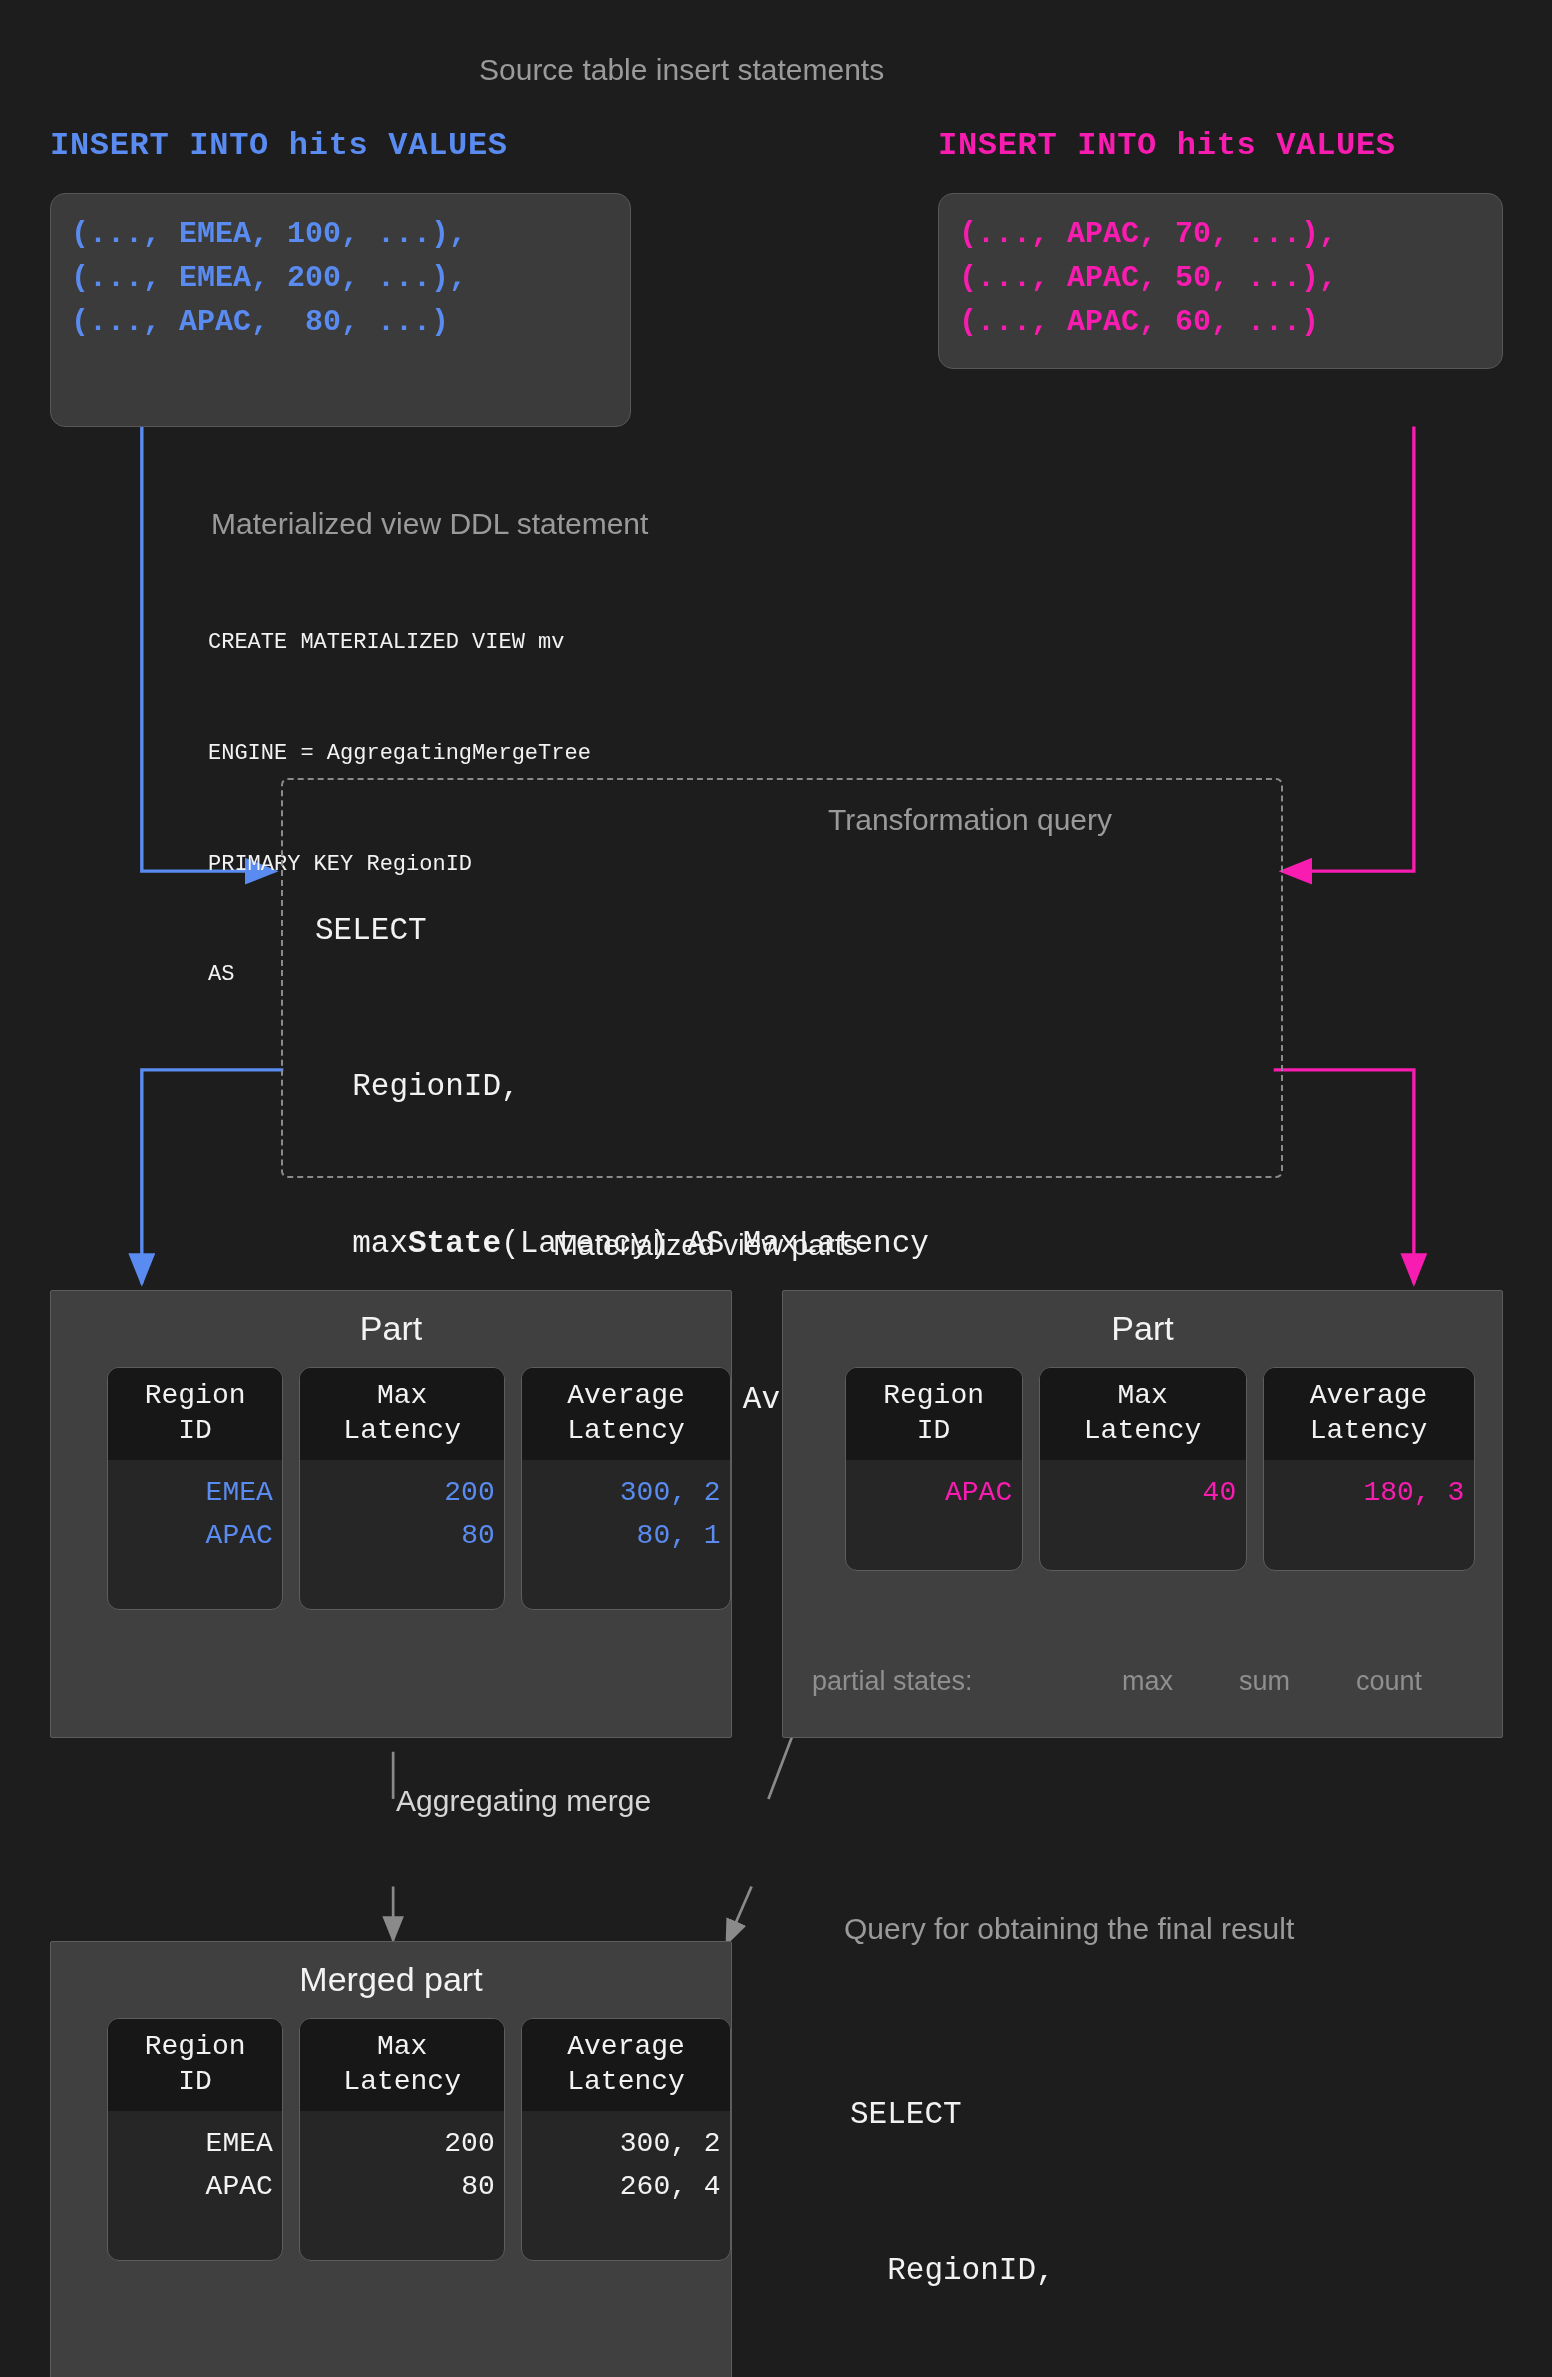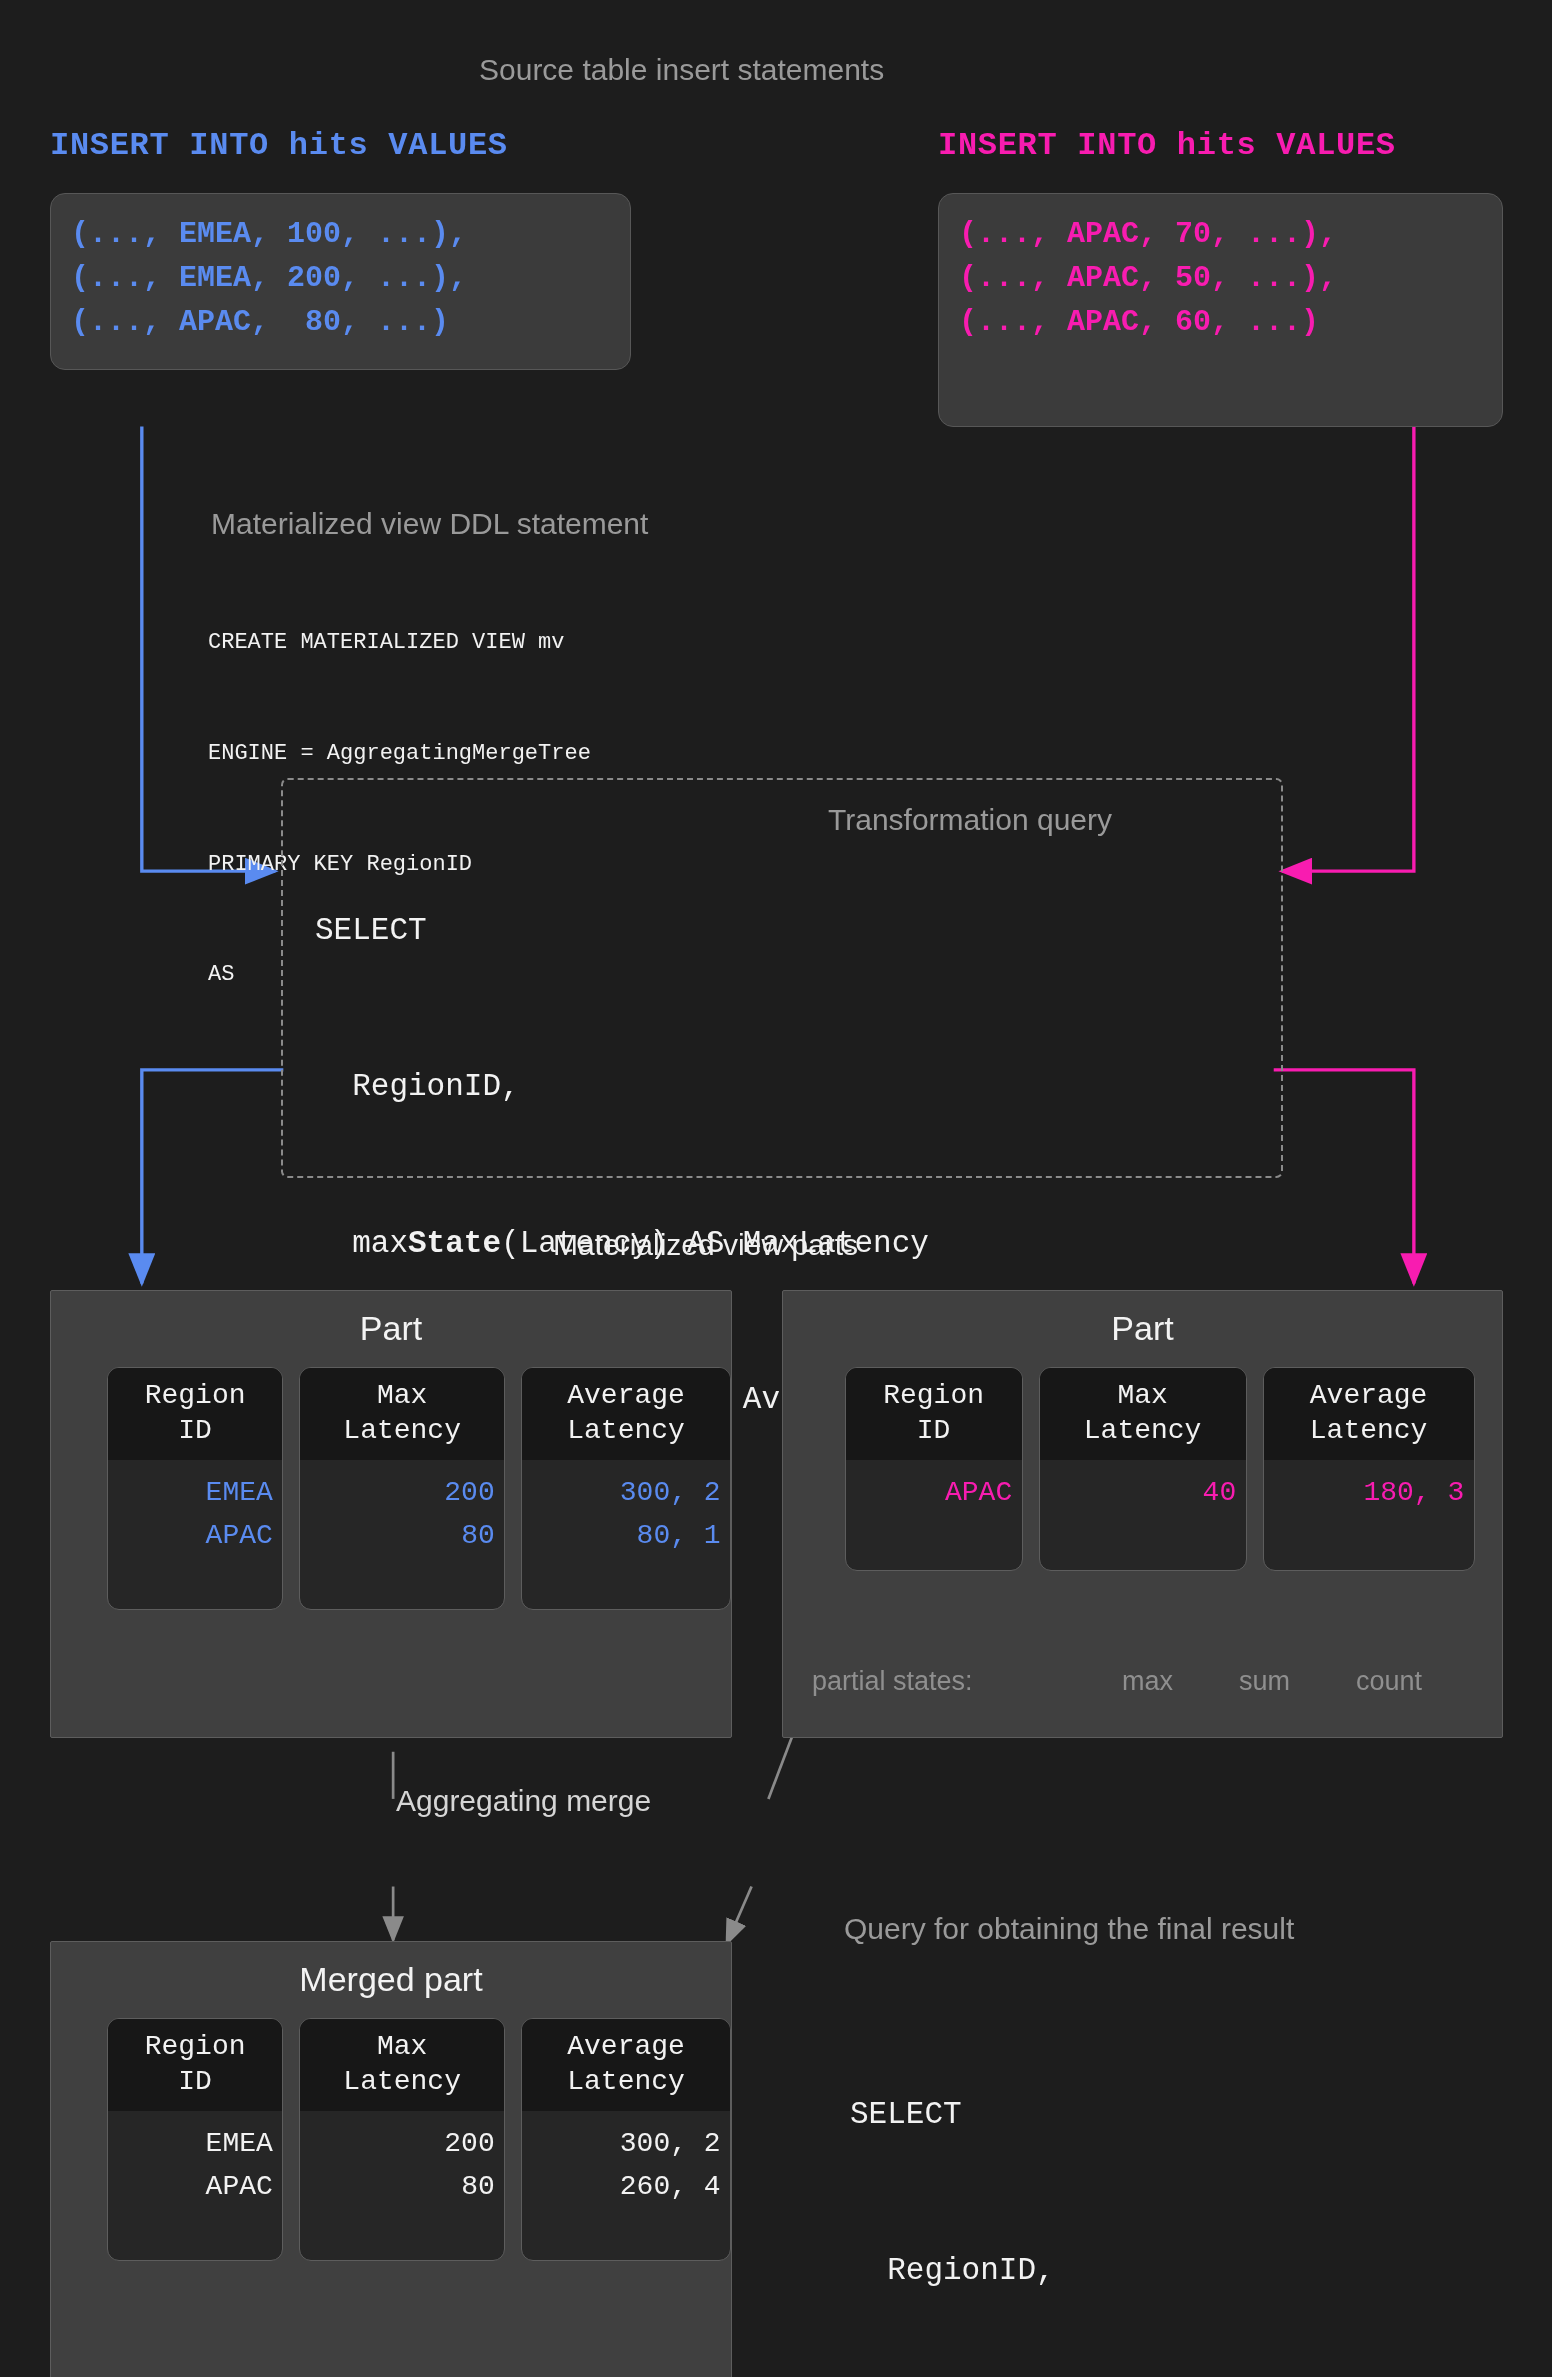--- a/index.html
+++ b/index.html
@@ -150,29 +150,29 @@
   </g>
   <g stroke="#8a8a8a" stroke-width="4" fill="none">
     <path d="M2093,2490 L2093,2430" marker-end="url(#ah-grey)"></path>
   </g>
 </svg>
 
 <div class="abs caption-grey" style="left:479px;top:53px;">Source table insert statements</div>
 
 <div class="abs ins-head blue" style="left:50px;top:127px;">INSERT INTO hits VALUES</div>
 
-<div class="abs valbox blue" style="left:50px;top:193px;width:581px;height:177px;">
+<div class="abs valbox blue" style="left:50px;top:193px;width:581px;height:234px;">
   <div class="line">(..., EMEA, 100, ...),</div>
   <div class="line">(..., EMEA, 200, ...),</div>
   <div class="line">(..., APAC,  80, ...)</div>
 </div>
 
 <div class="abs ins-head pink" style="left:938px;top:127px;">INSERT INTO hits VALUES</div>
 
-<div class="abs valbox pink" style="left:938px;top:193px;width:565px;height:234px;">
+<div class="abs valbox pink" style="left:938px;top:193px;width:565px;height:176px;">
   <div class="line">(..., APAC, 70, ...),</div>
   <div class="line">(..., APAC, 50, ...),</div>
   <div class="line">(..., APAC, 60, ...)</div>
 </div>
 
 <div class="abs caption-grey" style="left:211px;top:475px;margin-top:32px;">Materialized view DDL statement</div>
 
 <div class="abs ddl" style="left:208px;top:551px;">
   <div>CREATE MATERIALIZED VIEW mv</div>
   <div>ENGINE = AggregatingMergeTree</div>

